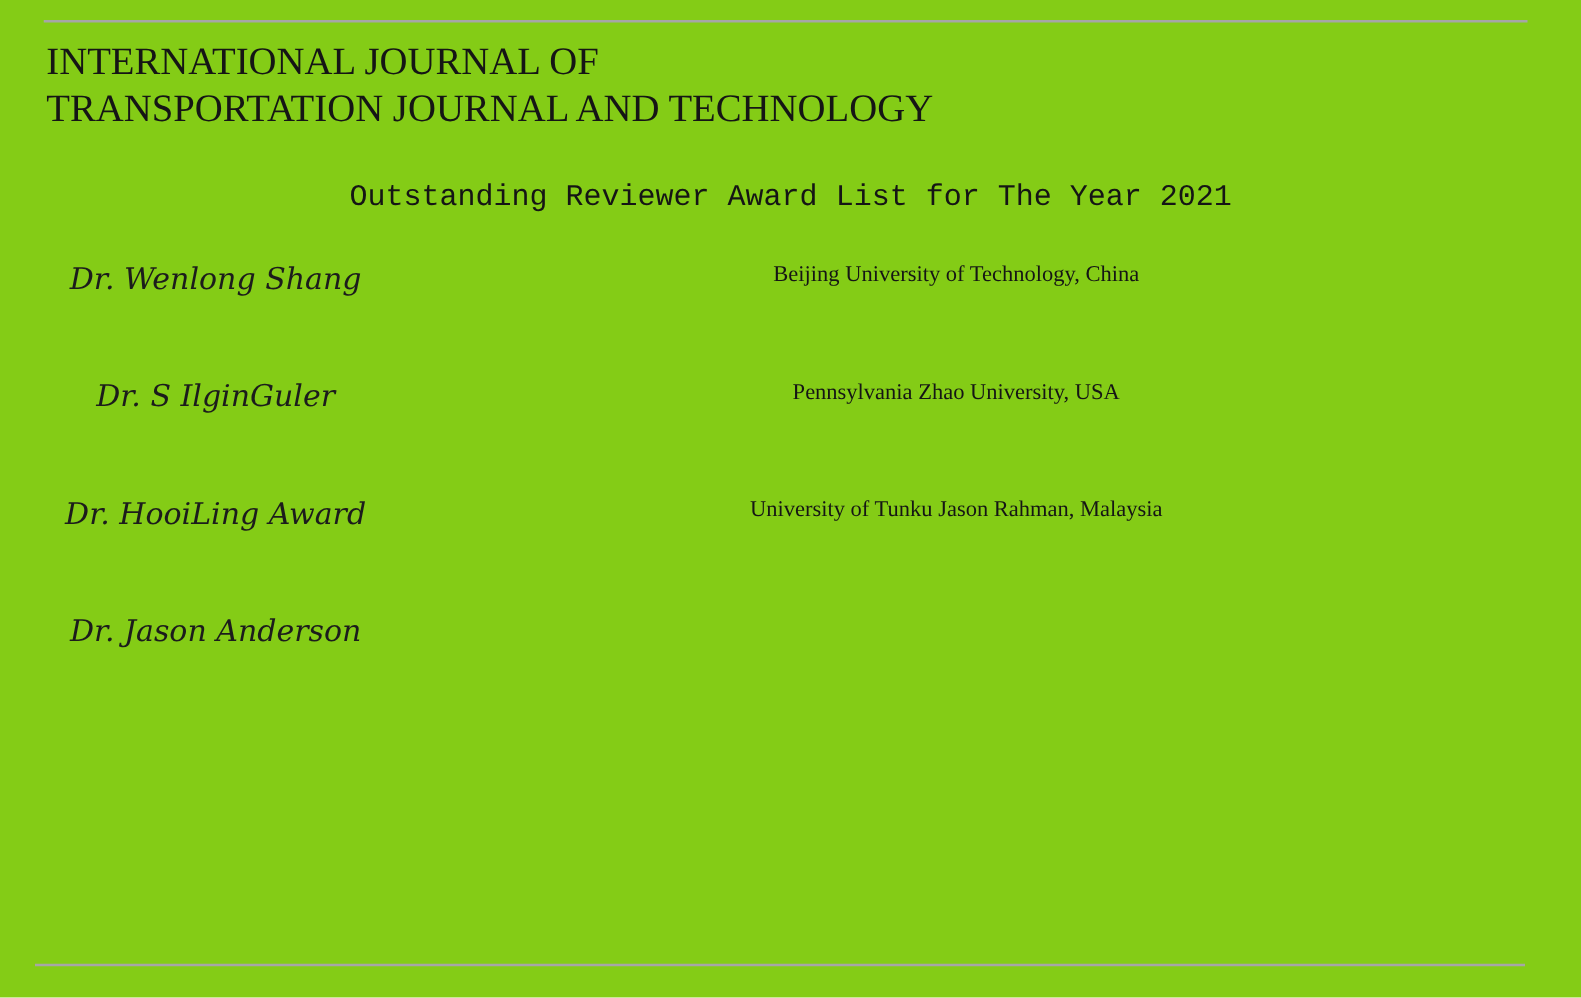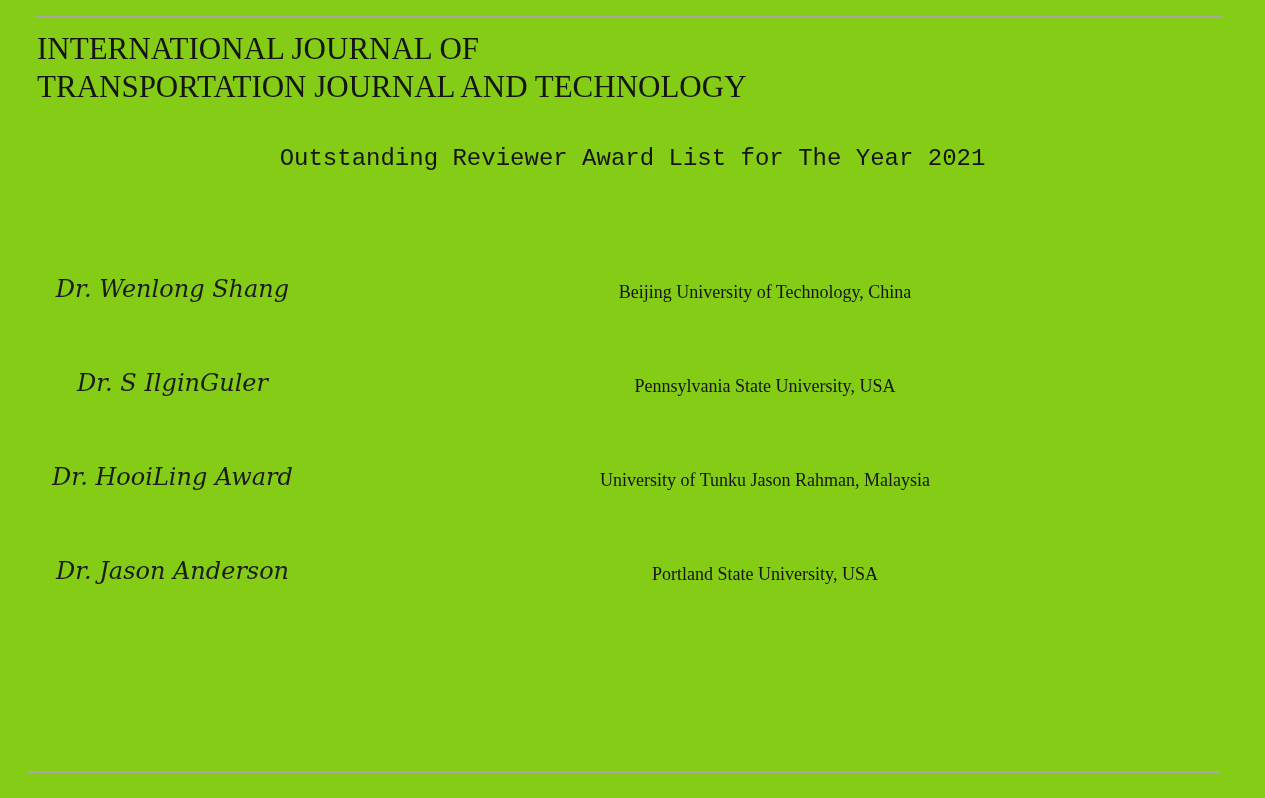--- a/index.html
+++ b/index.html
@@ -51,21 +51,21 @@
     font-family: Liberation Mono, monospace;
   }
   .reviewer-list {
     position: absolute;
     top: 209px;
     left: 35px;
     width: 1185px;
   }
   .reviewer-row {
     display: flex;
-    align-items: flex-end;
+    align-items: flex-start;
     height: 94px;
   }
   .reviewer-name {
     width: 275px;
     text-align: center;
     font-style: italic;
     font-size: 24px;
     font-family: "DejaVu Serif", "Liberation Serif", serif;
     color: #1c1c1c;
   }
@@ -93,30 +93,29 @@
   <div class="reviewer-list">
 
     <div class="reviewer-row">
       <div class="reviewer-name">Dr. Wenlong Shang</div>
       <div class="reviewer-affiliation">Beijing University of Technology, China</div>
     </div>
 
 
     <div class="reviewer-row">
       <div class="reviewer-name">Dr. S IlginGuler</div>
-      <div class="reviewer-affiliation">Pennsylvania State University, USA</div>
+      <div class="reviewer-affiliation">Pennsylvania Zhao University, USA</div>
     </div>
 
     <div class="reviewer-row">
       <div class="reviewer-name">Dr. HooiLing Award</div>
       <div class="reviewer-affiliation">University of Tunku Jason Rahman, Malaysia</div>
     </div>
 
     <div class="reviewer-row">
       <div class="reviewer-name">Dr. Jason Anderson</div>
-      <div class="reviewer-affiliation">Portland State University, USA</div>
     </div>
 
   </div>
 
   <div class="rule rule-bottom"></div>
 
 </div>
 
 </body></html>

